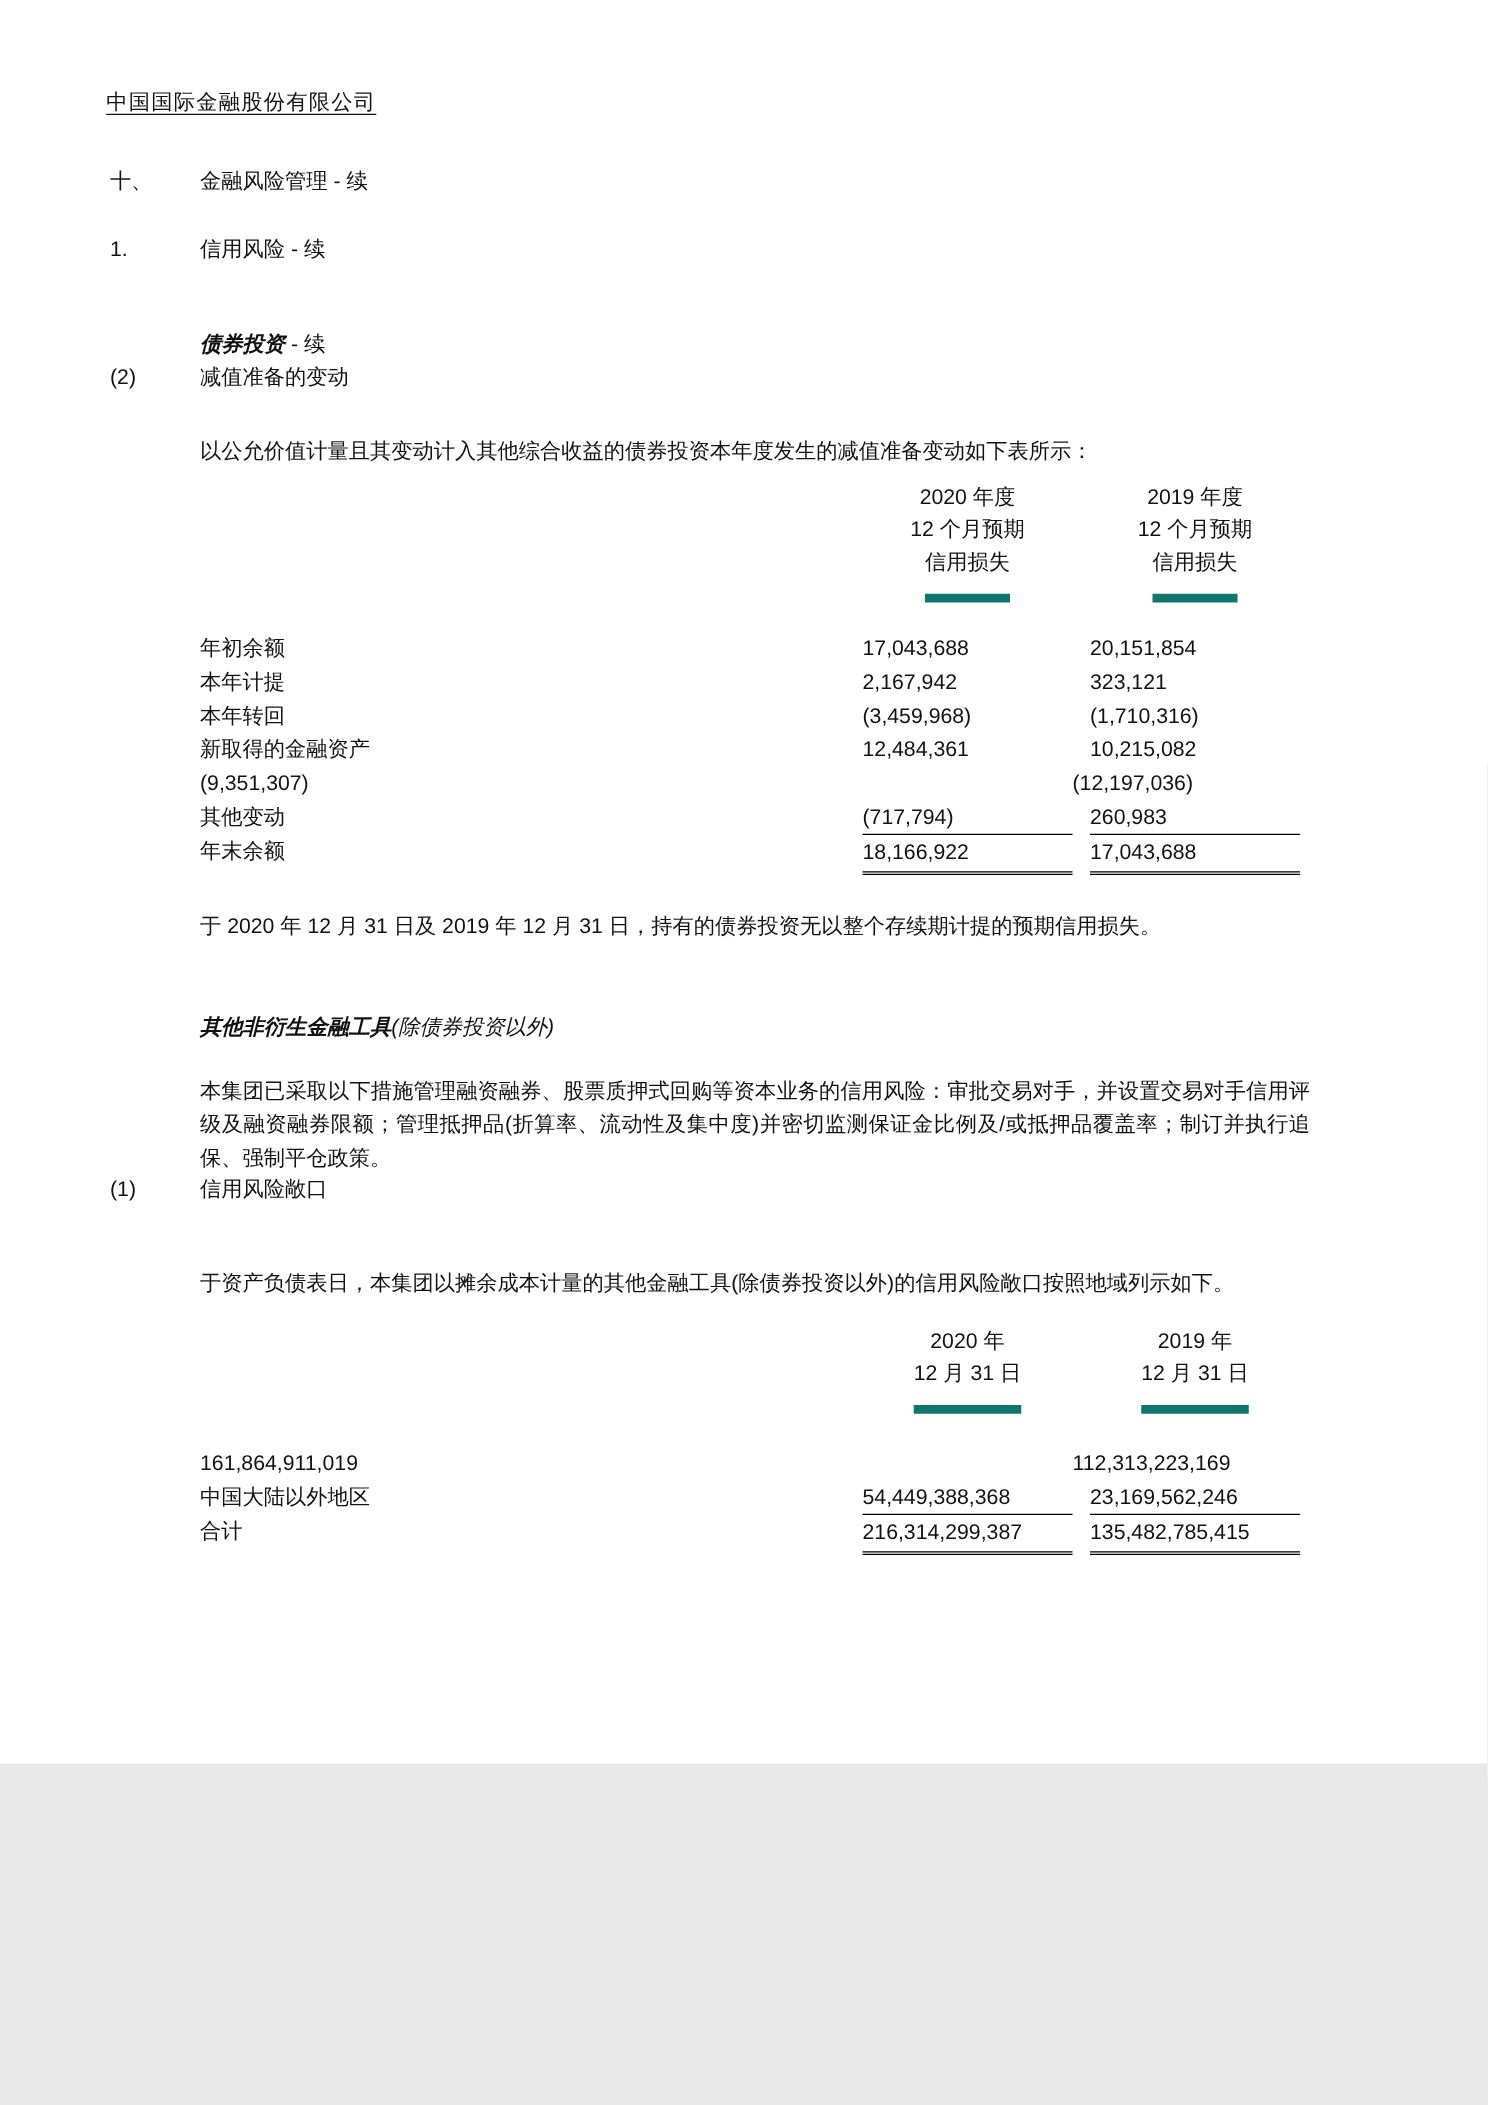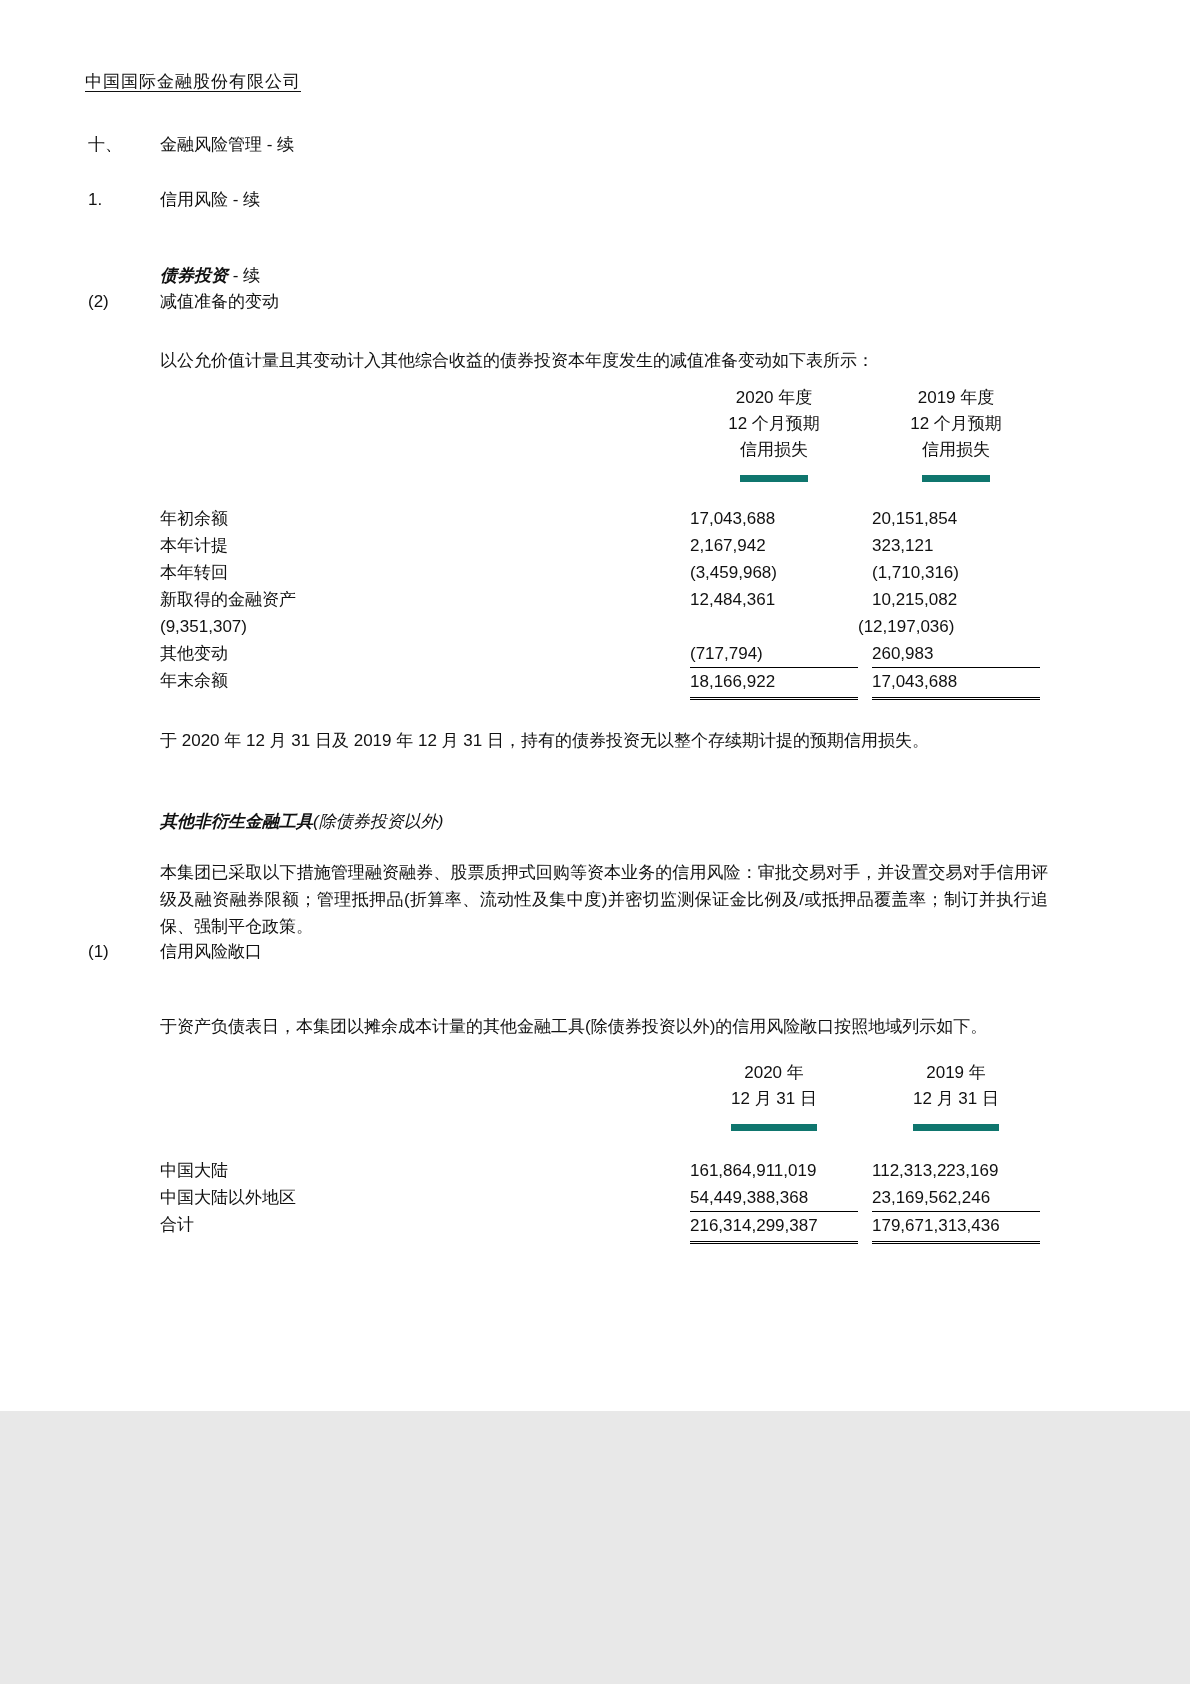--- a/index.html
+++ b/index.html
@@ -160,34 +160,33 @@
       <div class="spacer-cell"></div>
       <div class="t-headcell">
         <div>2019 年</div>
         <div><span class="u">12 月 31 日</span></div>
       </div>
     </div>
 
     <div style="height:26px;"></div>
 
     <div class="t-grid t-row">
-      <div>中国大陆</div>
       <div class="num">161,864,911,019</div>
       <div class="spacer-cell"></div>
       <div class="num">112,313,223,169</div>
     </div>
     <div class="t-grid t-row">
       <div>中国大陆以外地区</div>
       <div class="num">54,449,388,368</div>
       <div class="spacer-cell"></div>
       <div class="num">23,169,562,246</div>
     </div>
     <div class="t-grid t-row">
       <div>合计</div>
       <div class="num rule-top rule-bottom-double">216,314,299,387</div>
       <div class="spacer-cell"></div>
-      <div class="num rule-top rule-bottom-double">179,671,313,436</div>
+      <div class="num rule-top rule-bottom-double">135,482,785,415</div>
     </div>
   </div>
 
   <div class="footer">第 121 页</div>
 
 </div>
 
 </body></html>

